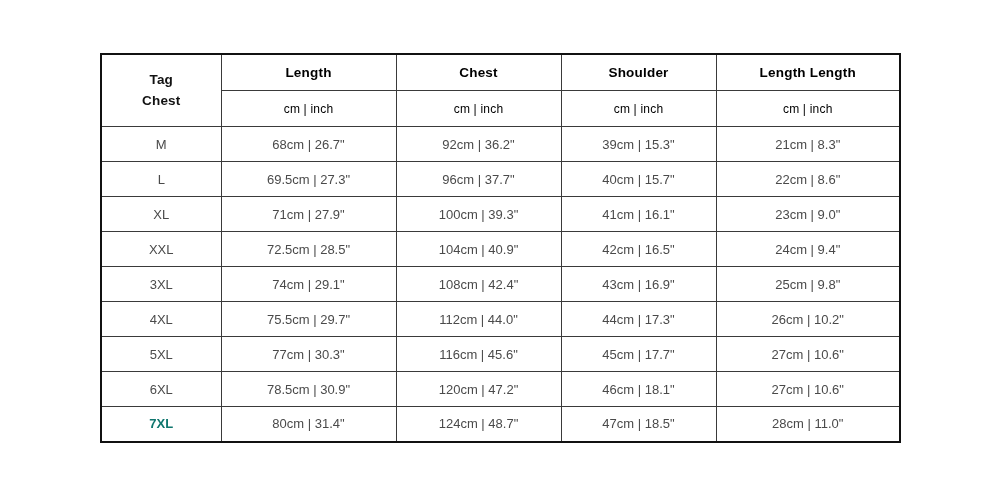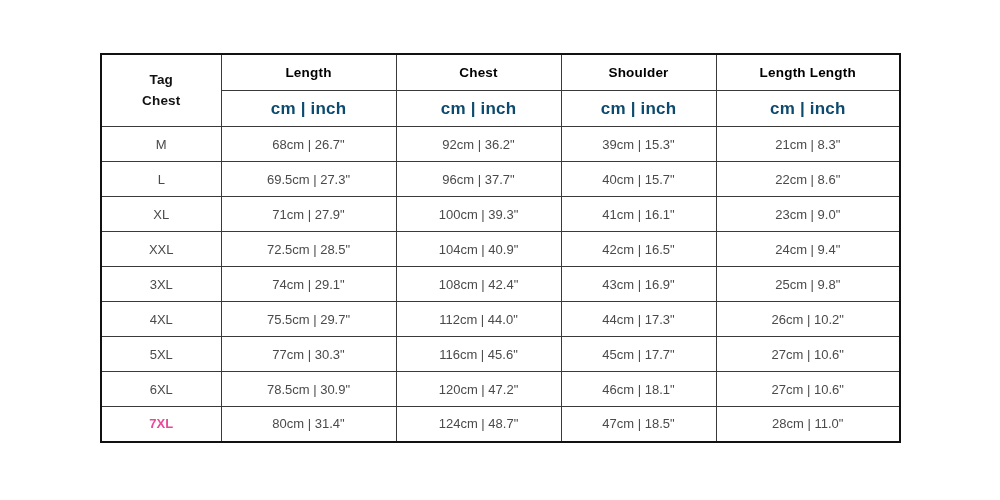--- a/index.html
+++ b/index.html
@@ -50,23 +50,23 @@
 
   
   th.col-head {
     font-size: 13.5px;
     font-weight: bold;
     color: #000000;
     letter-spacing: 0.2px;
     height: 35px;
   }
   th.unit-head {
-    font-size: 17px;
-    font-weight: bold;
-    color: #0c4a6e;
+    font-size: 12px;
+    font-weight: normal;
+    color: #000000;
     letter-spacing: 0.2px;
     height: 35px;
   }
   th.tag-size-head {
     font-size: 13.5px;
     font-weight: bold;
     color: #121212;
     line-height: 1.55;
     letter-spacing: 0.2px;
   }
@@ -77,21 +77,21 @@
   
   tr.data-row { height: 35px; }
 
   td.size-cell {
     font-size: 13px;
     font-weight: normal;
     color: #4a4a4a;
   }
   td.size-cell.emphasis {
     font-weight: bold;
-    color: #ec4899;
+    color: #0f766e;
     text-align: center;
   }
   td.meas-cell {
     font-size: 13px;
     font-weight: normal;
     color: #4a4a4a;
   }
 </style>
 </head>
 <body>

